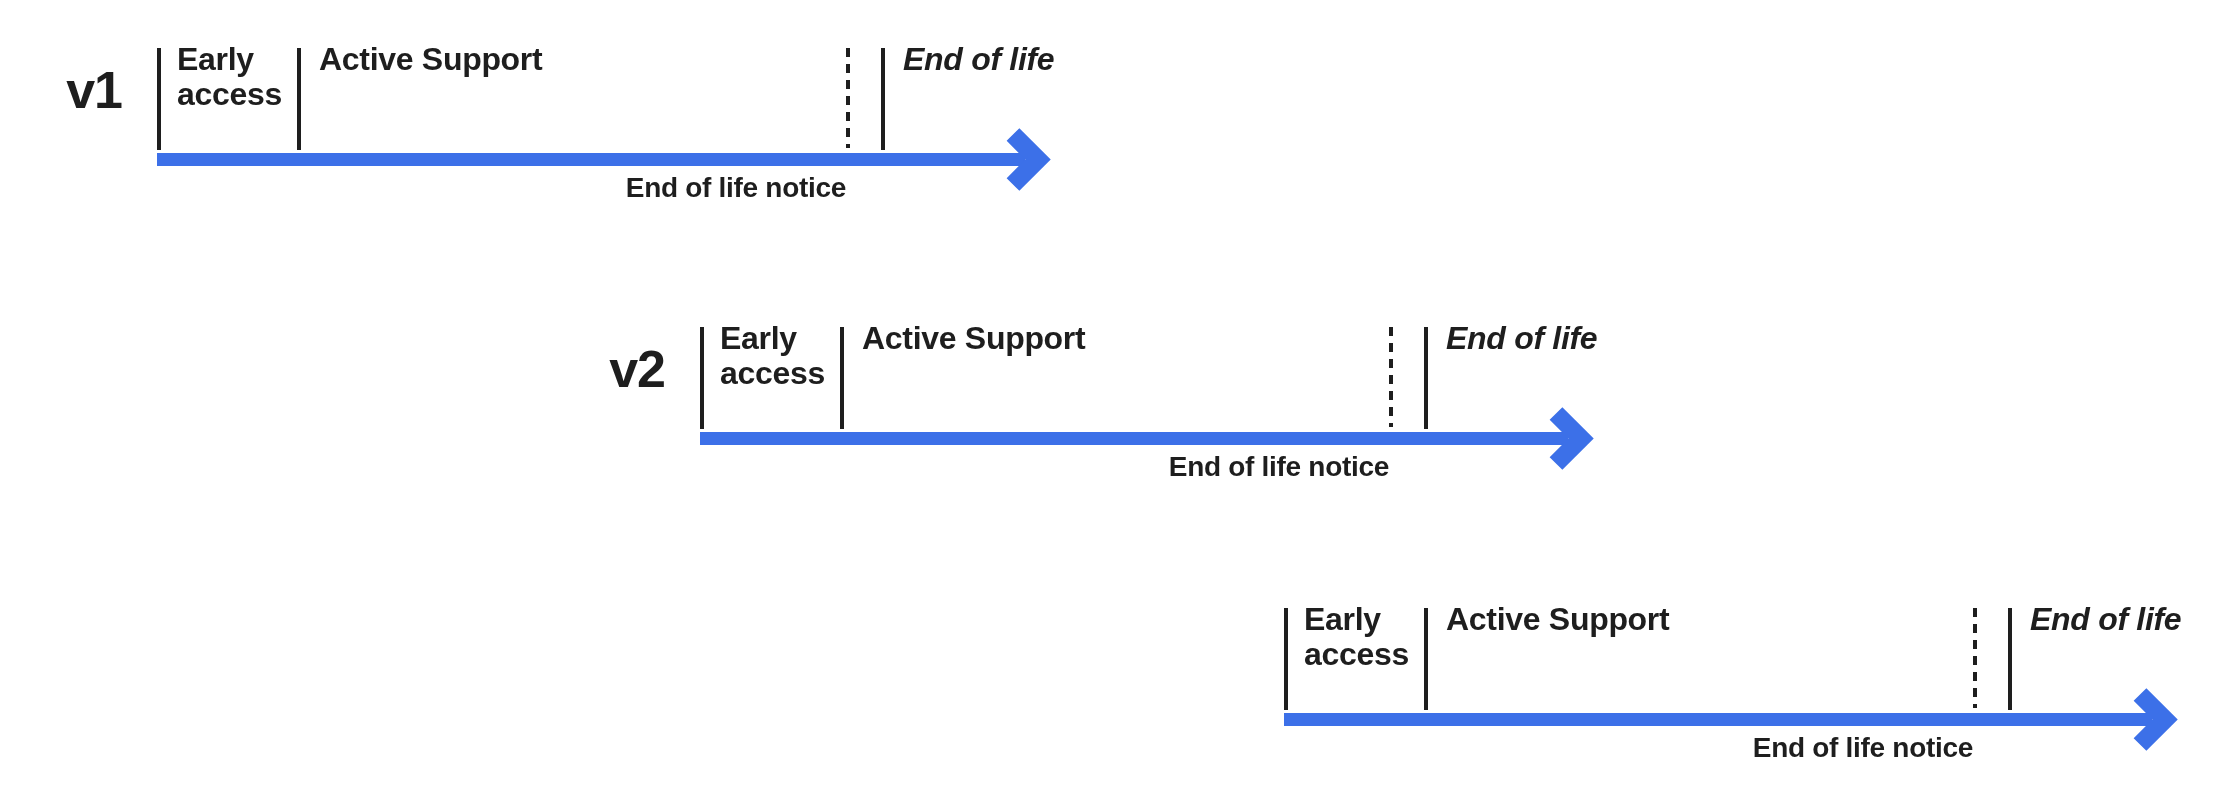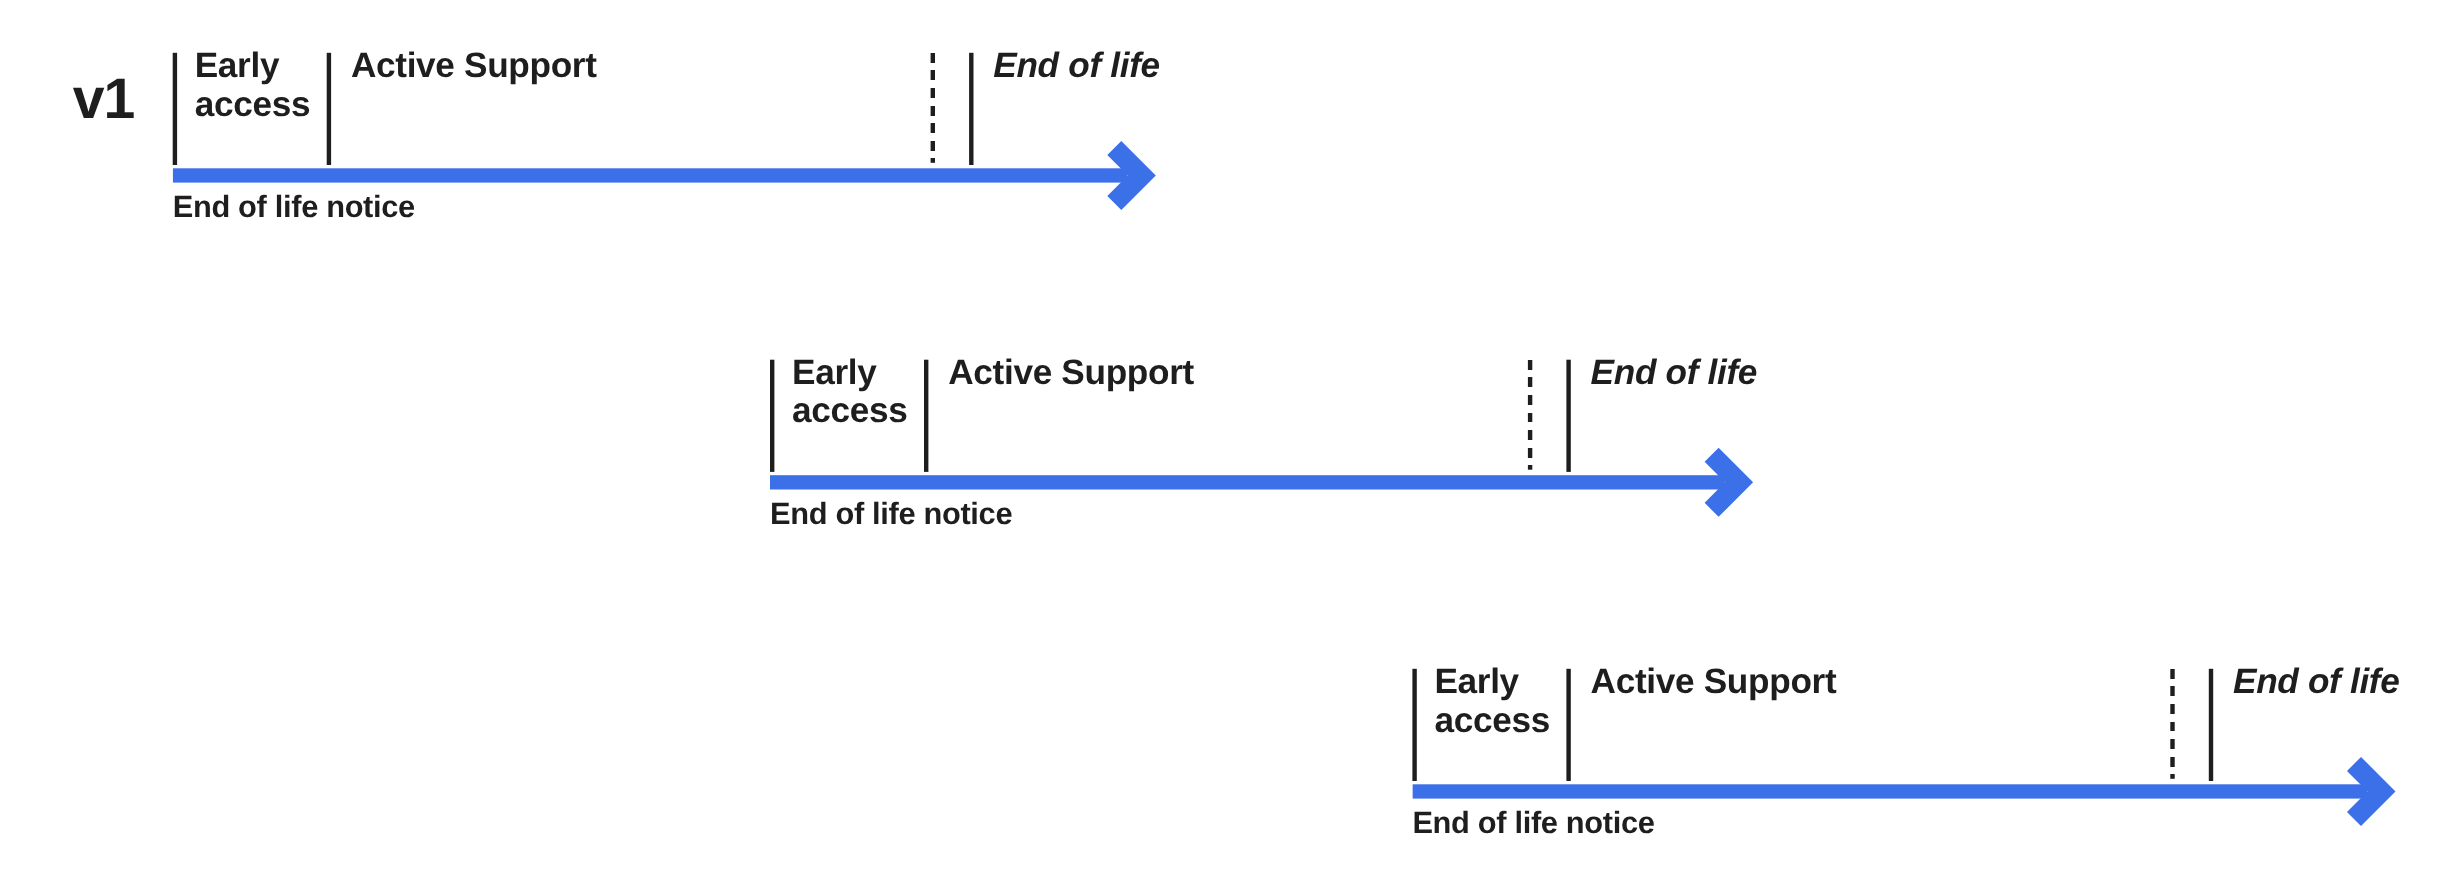--- a/index.html
+++ b/index.html
@@ -68,20 +68,21 @@
     white-space: nowrap;
   }
   .phase-label.early  { left: 20px; width: 110px; white-space: normal; }
   .phase-label.active { left: 162px; }
   .phase-label.eol    { left: 746px; font-style: italic; }
   .notice-label {
     position: absolute;
     left: 0;
     top: 122px;
     width: 689px;
+    text-align: right;
     font-size: 28px;
     line-height: 35px;
     font-weight: 700;
     color: var(--ink);
     letter-spacing: -0.3px;
     white-space: nowrap;
   }
   .arrow-svg {
     position: absolute;
     left: 0;
@@ -105,20 +106,21 @@
     <div class="phase-label active">Active Support</div>
     <div class="phase-label eol">End of life</div>
     <svg class="arrow-svg" viewBox="0 0 910 84">
       <rect x="0" y="35" width="868" height="13" fill="#3c70e8"></rect>
       <polyline points="856,16.5 881,41.5 856,66.5" fill="none" stroke-width="18" stroke-linecap="butt" stroke-linejoin="miter" stroke="#3c70e8"></polyline>
     </svg>
     <div class="notice-label">End of life notice</div>
   </div>
 
   <div class="timeline" style="left:700px; top:327px;">
+    <div class="version-label">v2</div>
     <div class="tick start"></div>
     <div class="tick second"></div>
     <div class="tick dashed"></div>
     <div class="tick eol"></div>
     <div class="phase-label early">Early access</div>
     <div class="phase-label active">Active Support</div>
     <div class="phase-label eol">End of life</div>
     <svg class="arrow-svg" viewBox="0 0 910 84">
       <rect x="0" y="35" width="868" height="13" fill="#3c70e8"></rect>
       <polyline points="856,16.5 881,41.5 856,66.5" fill="none" stroke-width="18" stroke-linecap="butt" stroke-linejoin="miter" stroke="#3c70e8"></polyline>

